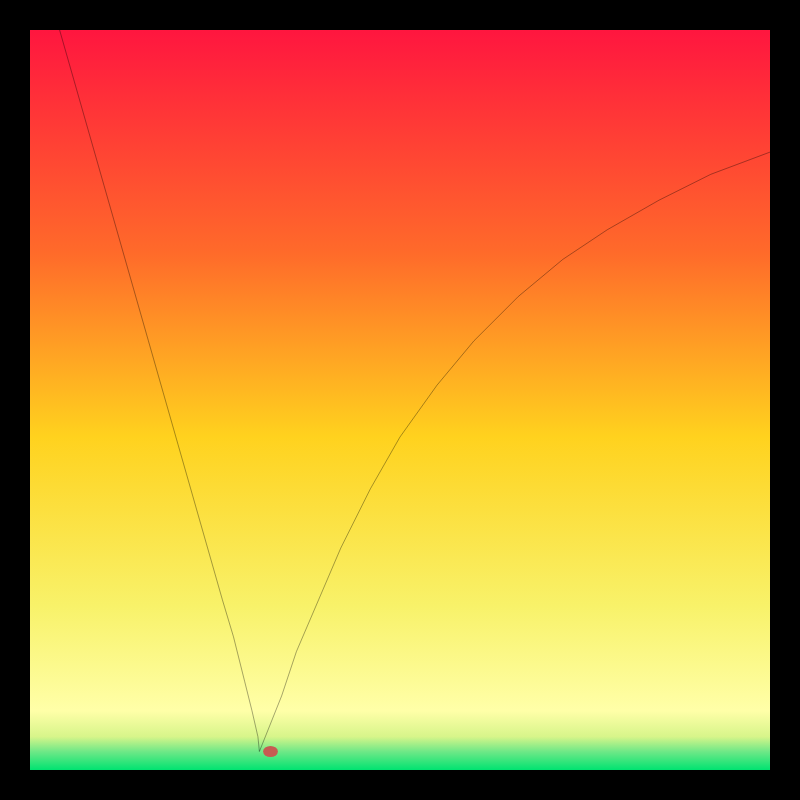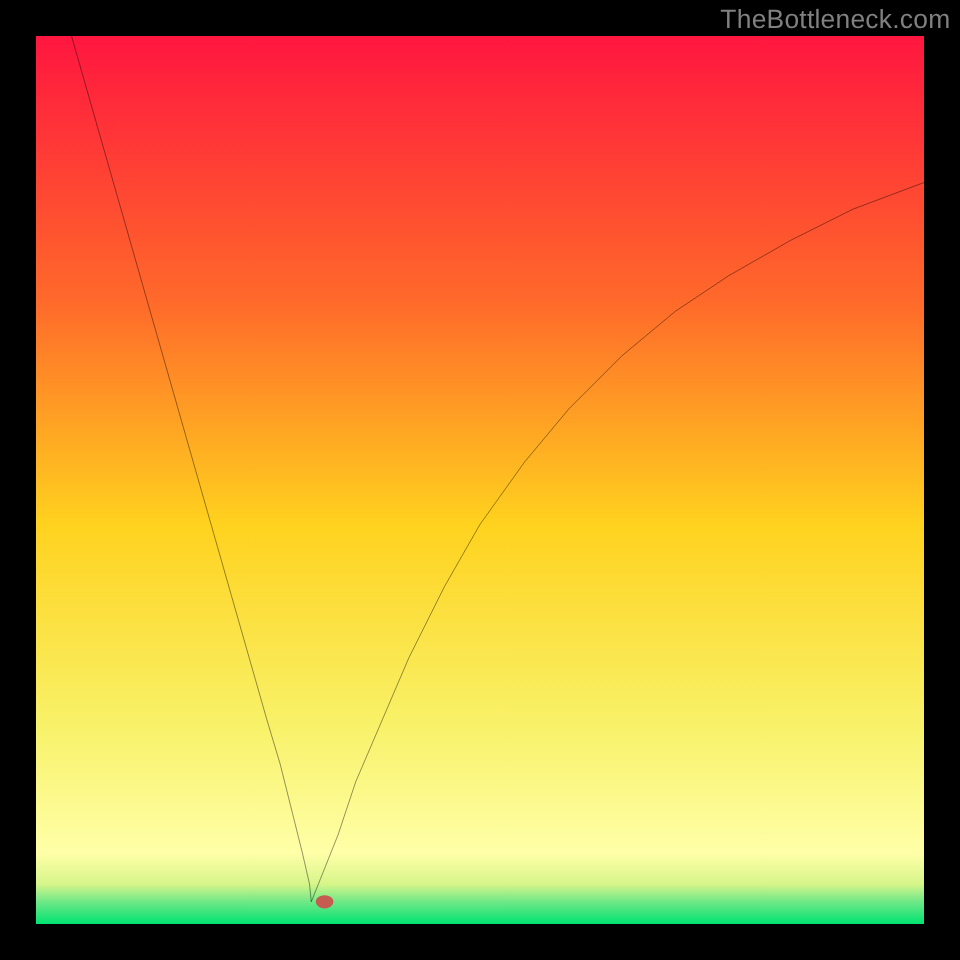--- a/index.html
+++ b/index.html
@@ -34,21 +34,20 @@
     font-size: 22px;
     font-weight: 500;
     letter-spacing: 0.2px;
   }
 </style>
 </head>
 <body>
 
 <div class="frame">
 
-  <div class="watermark">TheBottleneck.com</div>
 
   <svg class="plot" viewBox="0 0 100 100" preserveAspectRatio="none">
     <defs>
       <linearGradient id="bg-grad" x1="0" y1="0" x2="0" y2="1">
           <stop offset="0%" stop-color="#ff163f"></stop>
           <stop offset="30%" stop-color="#ff6a2a"></stop>
           <stop offset="55%" stop-color="#ffd21e"></stop>
           <stop offset="78%" stop-color="#f8f26a"></stop>
           <stop offset="92%" stop-color="#ffffa8"></stop>
           <stop offset="95.5%" stop-color="#d7f58a"></stop>

